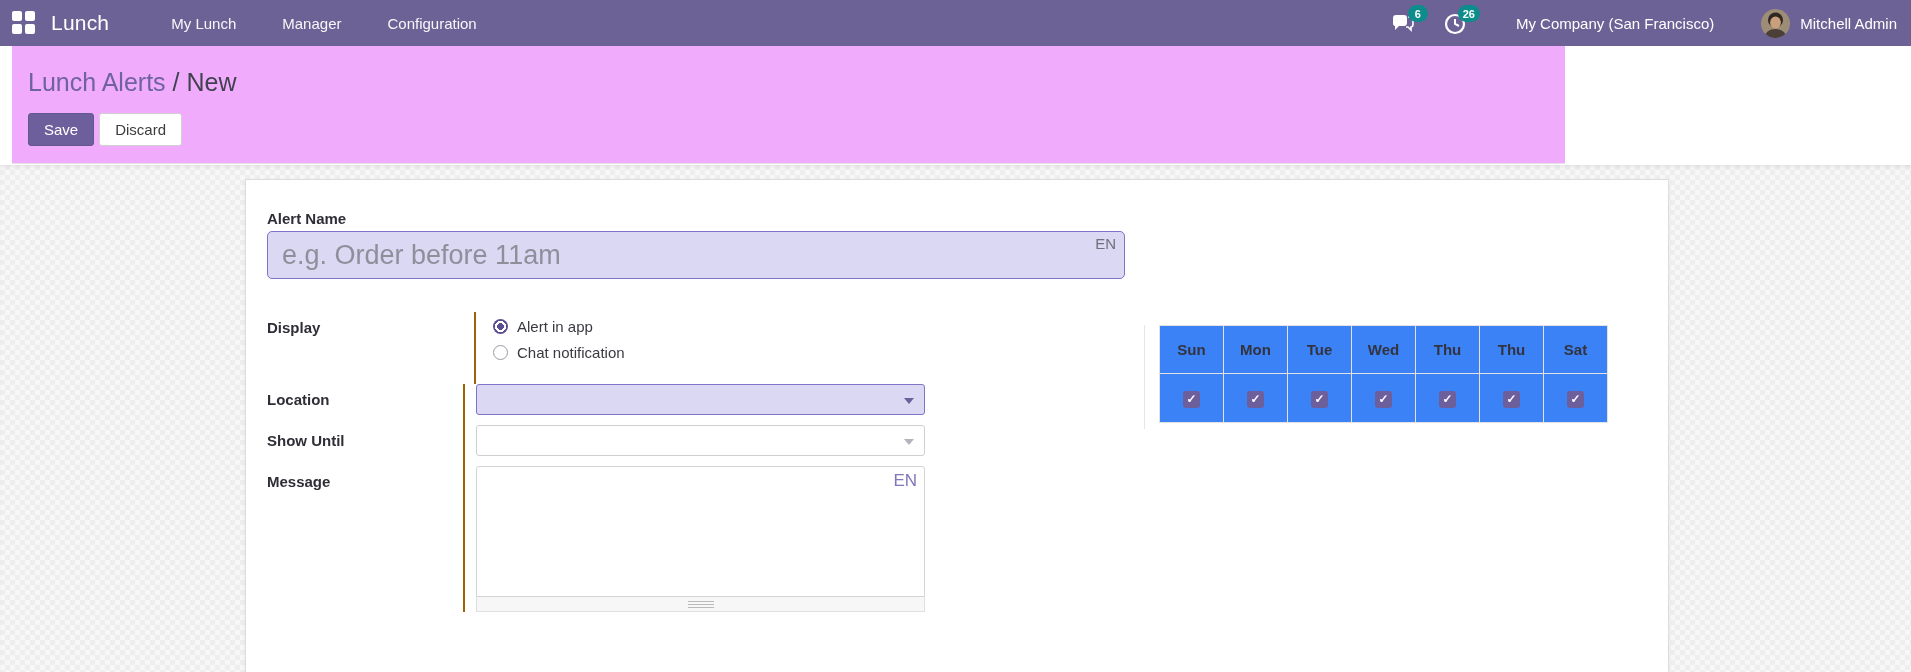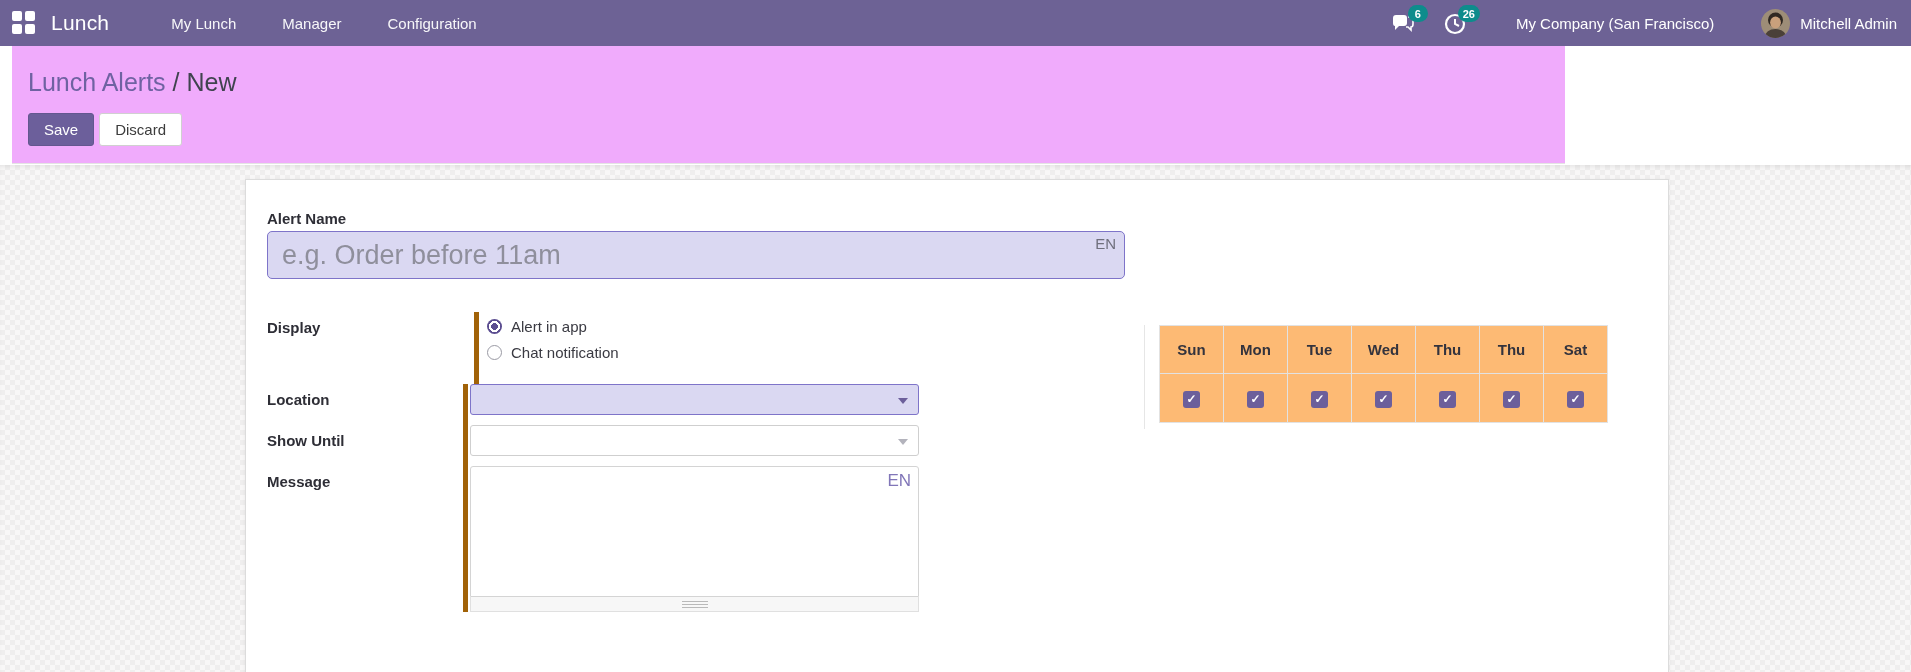--- a/index.html
+++ b/index.html
@@ -62,21 +62,21 @@
                  padding:0 14px; color:#333; font-family:"Liberation Sans",sans-serif;
                  outline:none; }
   .title-input::placeholder { color:#8f8f9c; }
   .lang-tag { position:absolute; right:9px; top:4px; font-size:15px; color:#6f6f7d; }
 
   
   .form-group { position:absolute; left:21px; top:132px; width:660px; }
   .form-row { display:flex; }
   .row-label { width:196px; font-size:15px; font-weight:bold; color:#2e2e36;
                padding-top:7px; }
-  .row-field { width:453px; border-left:5px solid #a16207; padding-left:2px; }
+  .row-field { width:453px; border-left:2px solid #a16207; padding-left:11px; }
 
   .radio-group { padding:6px 0 4px 6px; display:flex; flex-direction:column; gap:9px; }
   .radio-option { display:flex; align-items:center; gap:9px; cursor:pointer; }
   .radio { width:15px; height:15px; border-radius:50%; flex:0 0 auto;
            border:1px solid #9a9aa4; background:#fff; }
   .radio.sel { border:none;
                background:radial-gradient(circle,#5b4d90 0 3.5px,#fff 3.5px 5.5px,#5b4d90 5.5px); }
   .radio-text { font-size:15px; color:#3a3a42; }
 
   .dd { position:relative; width:449px; height:31px; border-radius:3px; cursor:pointer; }
@@ -111,21 +111,21 @@
   .r-display { height:72px;justify-content:space-between; }
   .r-location { height:41px; }
   .r-location .dd, .r-showuntil .dd { margin-top:0; }
   .r-showuntil { height:41px; }
   .r-active { height:42px; }
 
   
   .days-divider { position:absolute; left:898px; top:145px; width:1px; height:104px;
                   background:#e6e6e6; }
   .days-table { position:absolute; left:913px; top:145px; border-collapse:collapse;
-                background:#fdba74; }
+                background:#3b82f6; }
   .days-table th, .days-table td { border:1px solid #e2e2e2; width:64px;
                                    text-align:center; }
   .days-table th { height:48px; font-size:15px; color:#33333d; }
   .days-table td { height:49px; }
   .cbx { display:inline-block; width:17px; height:17px; border-radius:3px;
          background:#6c5f9b; color:#fff; font-size:12px; font-weight:bold;
          line-height:17px; cursor:pointer; }
   .cbx.checked::after { content:"\2713"; }
 
   

